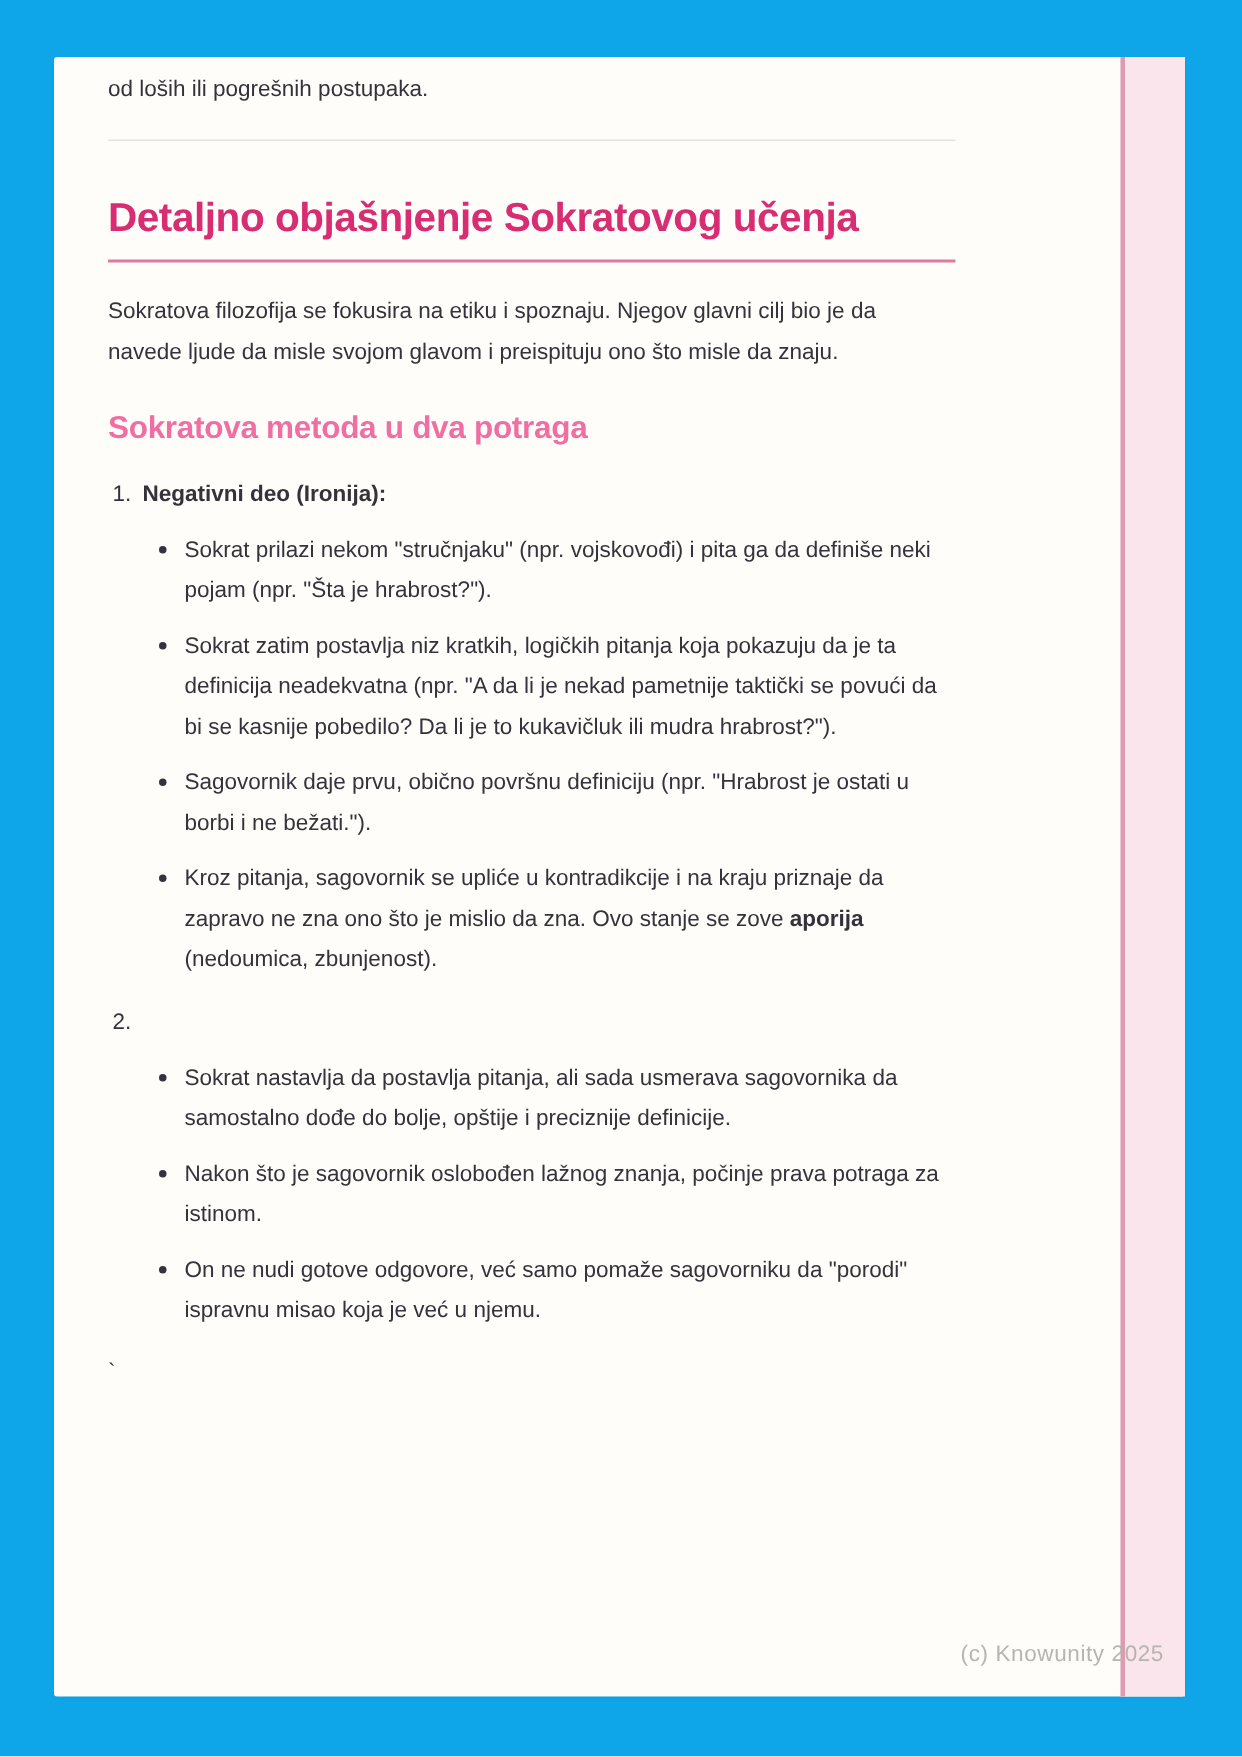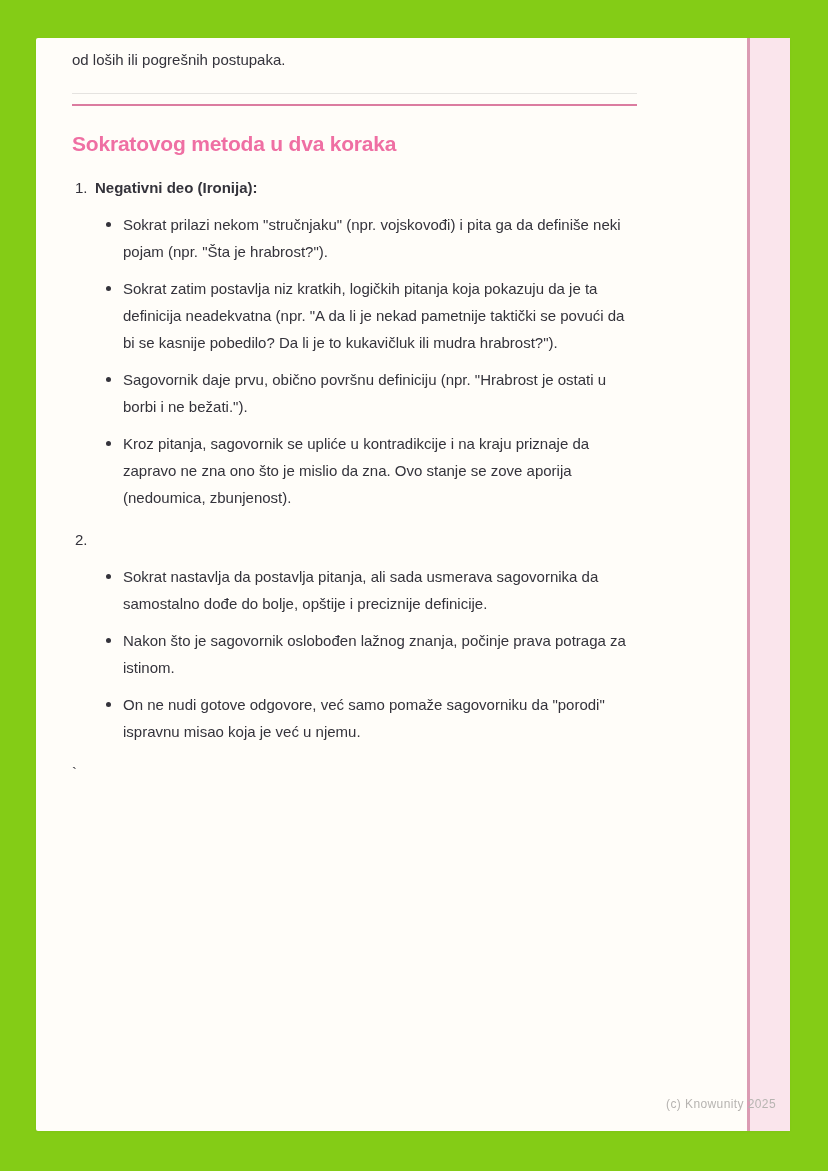--- a/index.html
+++ b/index.html
@@ -5,21 +5,21 @@
   html, body {
     margin: 0;
     padding: 0;
     background: #ffffff;
     font-family: "Liberation Sans", "DejaVu Sans", sans-serif;
   }
   .viewport {
     position: relative;
     width: 828px;
     height: 1171px;
-    background: #84cc16;
+    background: #0ea5e9;
     overflow: hidden;
   }
   .page {
     position: absolute;
     left: 36px;
     top: 38px;
     width: 754px;
     height: 1093px;
     background: #fffdf9;
     border-radius: 2px;
@@ -112,54 +112,56 @@
     content: "";
     position: absolute;
     left: -17px;
     top: 11px;
     width: 5px;
     height: 5px;
     border-radius: 50%;
     background: #34333b;
   }
   .bold-inline {
-    font-weight: normal;
+    font-weight: bold;
   }
   .stray {
     margin: 14px 0 0 0;
   }
   .footer-note {
     position: absolute;
     right: 14px;
     bottom: 20px;
-    font-size: 12px;
+    font-size: 15px;
     letter-spacing: 0.4px;
     color: #b7b4b1;
     z-index: 3;
     white-space: nowrap;
   }
 </style>
 </head>
 <body>
 
 <div class="viewport">
   <div class="page">
 
     <div class="side-stripe"></div>
 
     <div class="content">
 
       <p class="fragment">od loših ili pogrešnih postupaka.</p>
 
       <hr class="divider">
 
+      <h1 class="title">Detaljno objašnjenje Sokratovog učenja</h1>
       <div class="title-rule"></div>
 
+      <p class="para">Sokratova filozofija se fokusira na etiku i spoznaju. Njegov glavni cilj bio je da navede ljude da misle svojom glavom i preispituju ono što misle da znaju.</p>
 
-      <h2 class="subtitle">Sokratovog metoda u dva koraka</h2>
+      <h2 class="subtitle">Sokratova metoda u dva potraga</h2>
 
 
       <div class="olist">
 
         <div class="li-head">
           <span class="li-num">1.</span>
           <span class="li-title">Negativni deo (Ironija):</span>
         </div>
         <ul class="ulist">
           <li>Sokrat prilazi nekom "stručnjaku" (npr. vojskovođi) i pita ga da definiše neki pojam (npr. "Šta je hrabrost?").</li>

